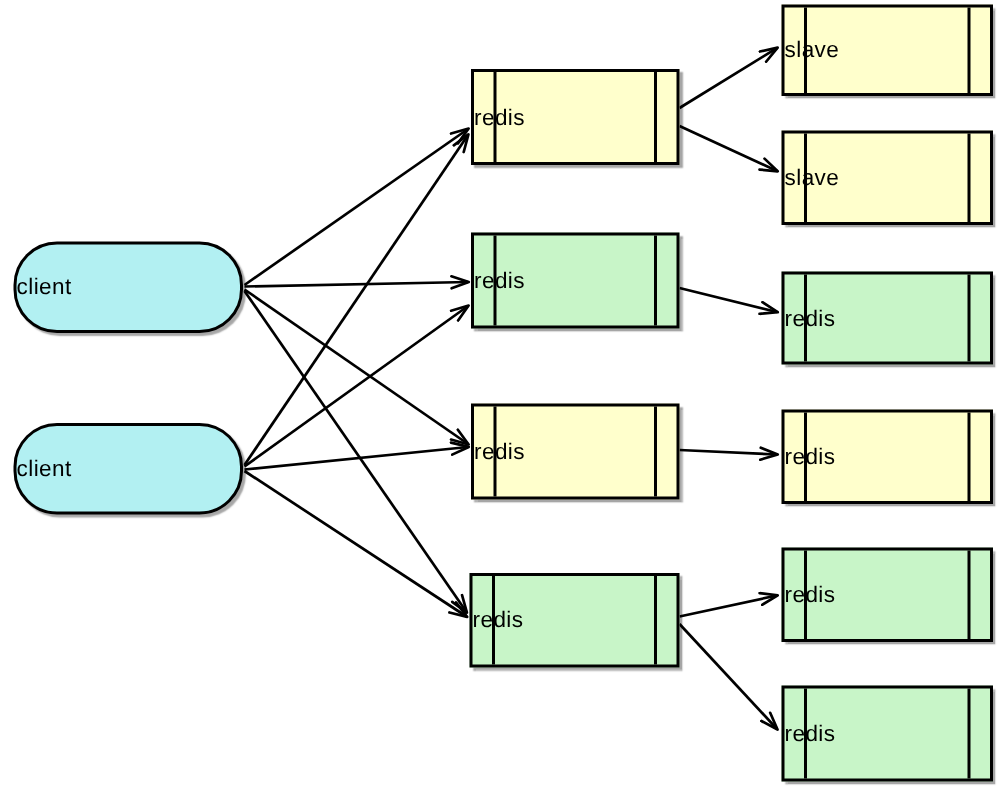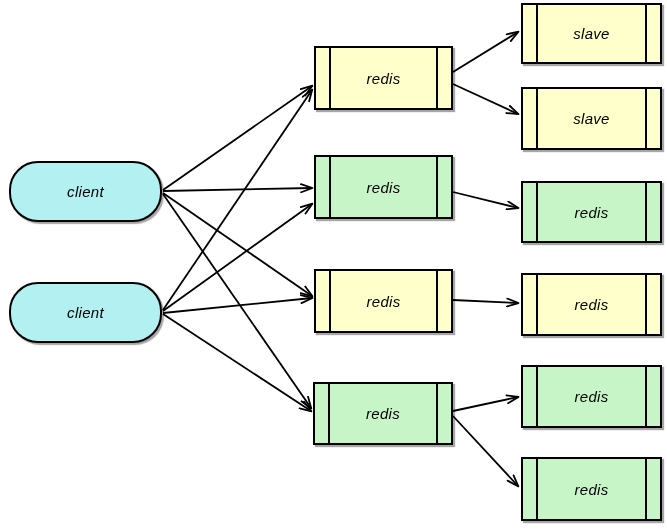--- a/index.html
+++ b/index.html
@@ -22,26 +22,25 @@
     width: 667px;
     height: 530px;
     z-index: 1;
   }
   #nodes-layer .node {
     position: absolute;
     box-sizing: border-box;
     border: 2px solid #000000;
     display: flex;
     align-items: center;
-    justify-content: center;
+    justify-content: flex-start;
     font-size: 15px;
     color: #000000;
     z-index: 2;
     box-shadow: 2px 2px 1px rgba(0,0,0,0.35);
-    font-style: italic;
   }
   .node.rounded {
     border-radius: 29px;
   }
   .node.component {
     border-radius: 0;
   }
   .node .label {
     position: relative;
     z-index: 3;

